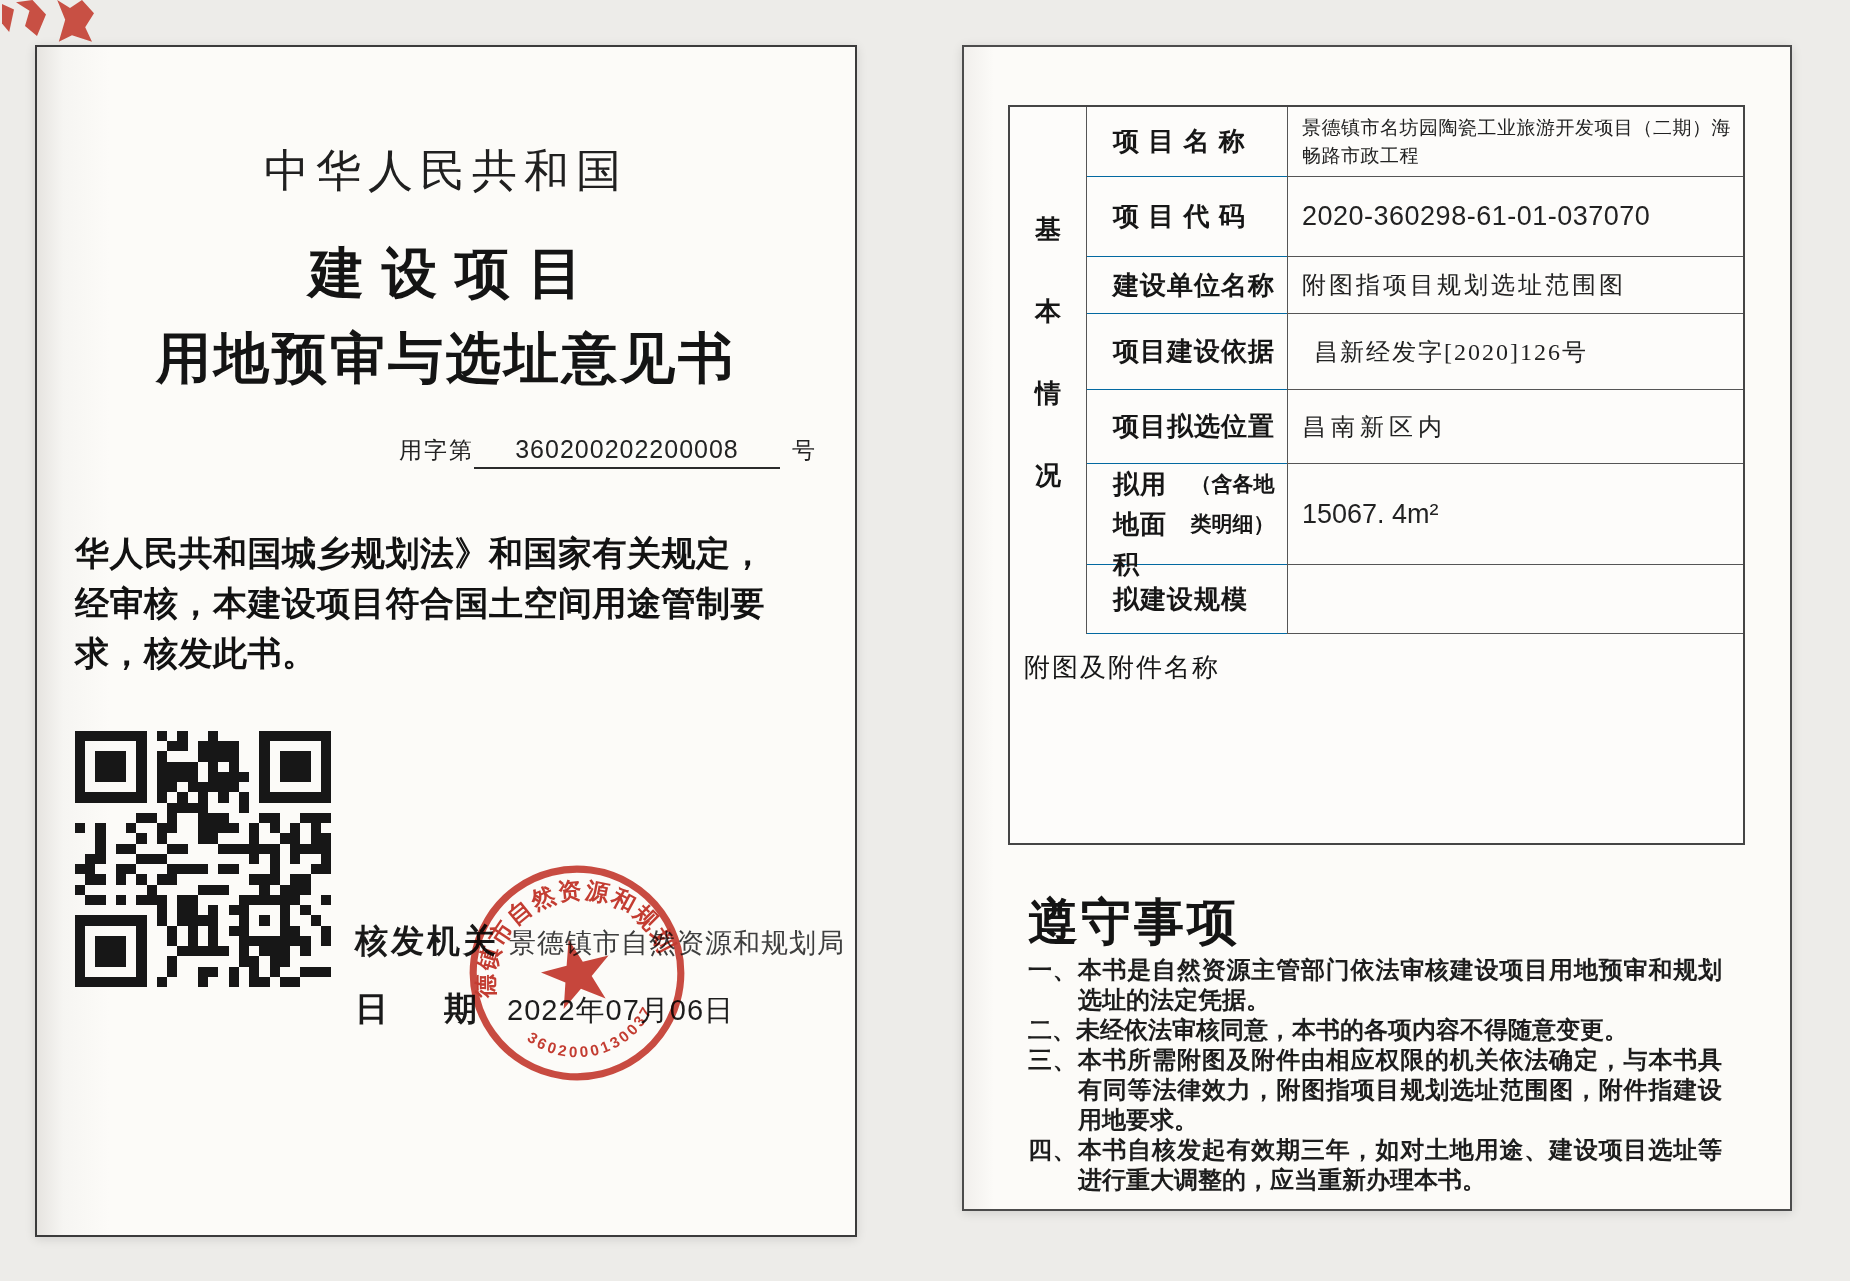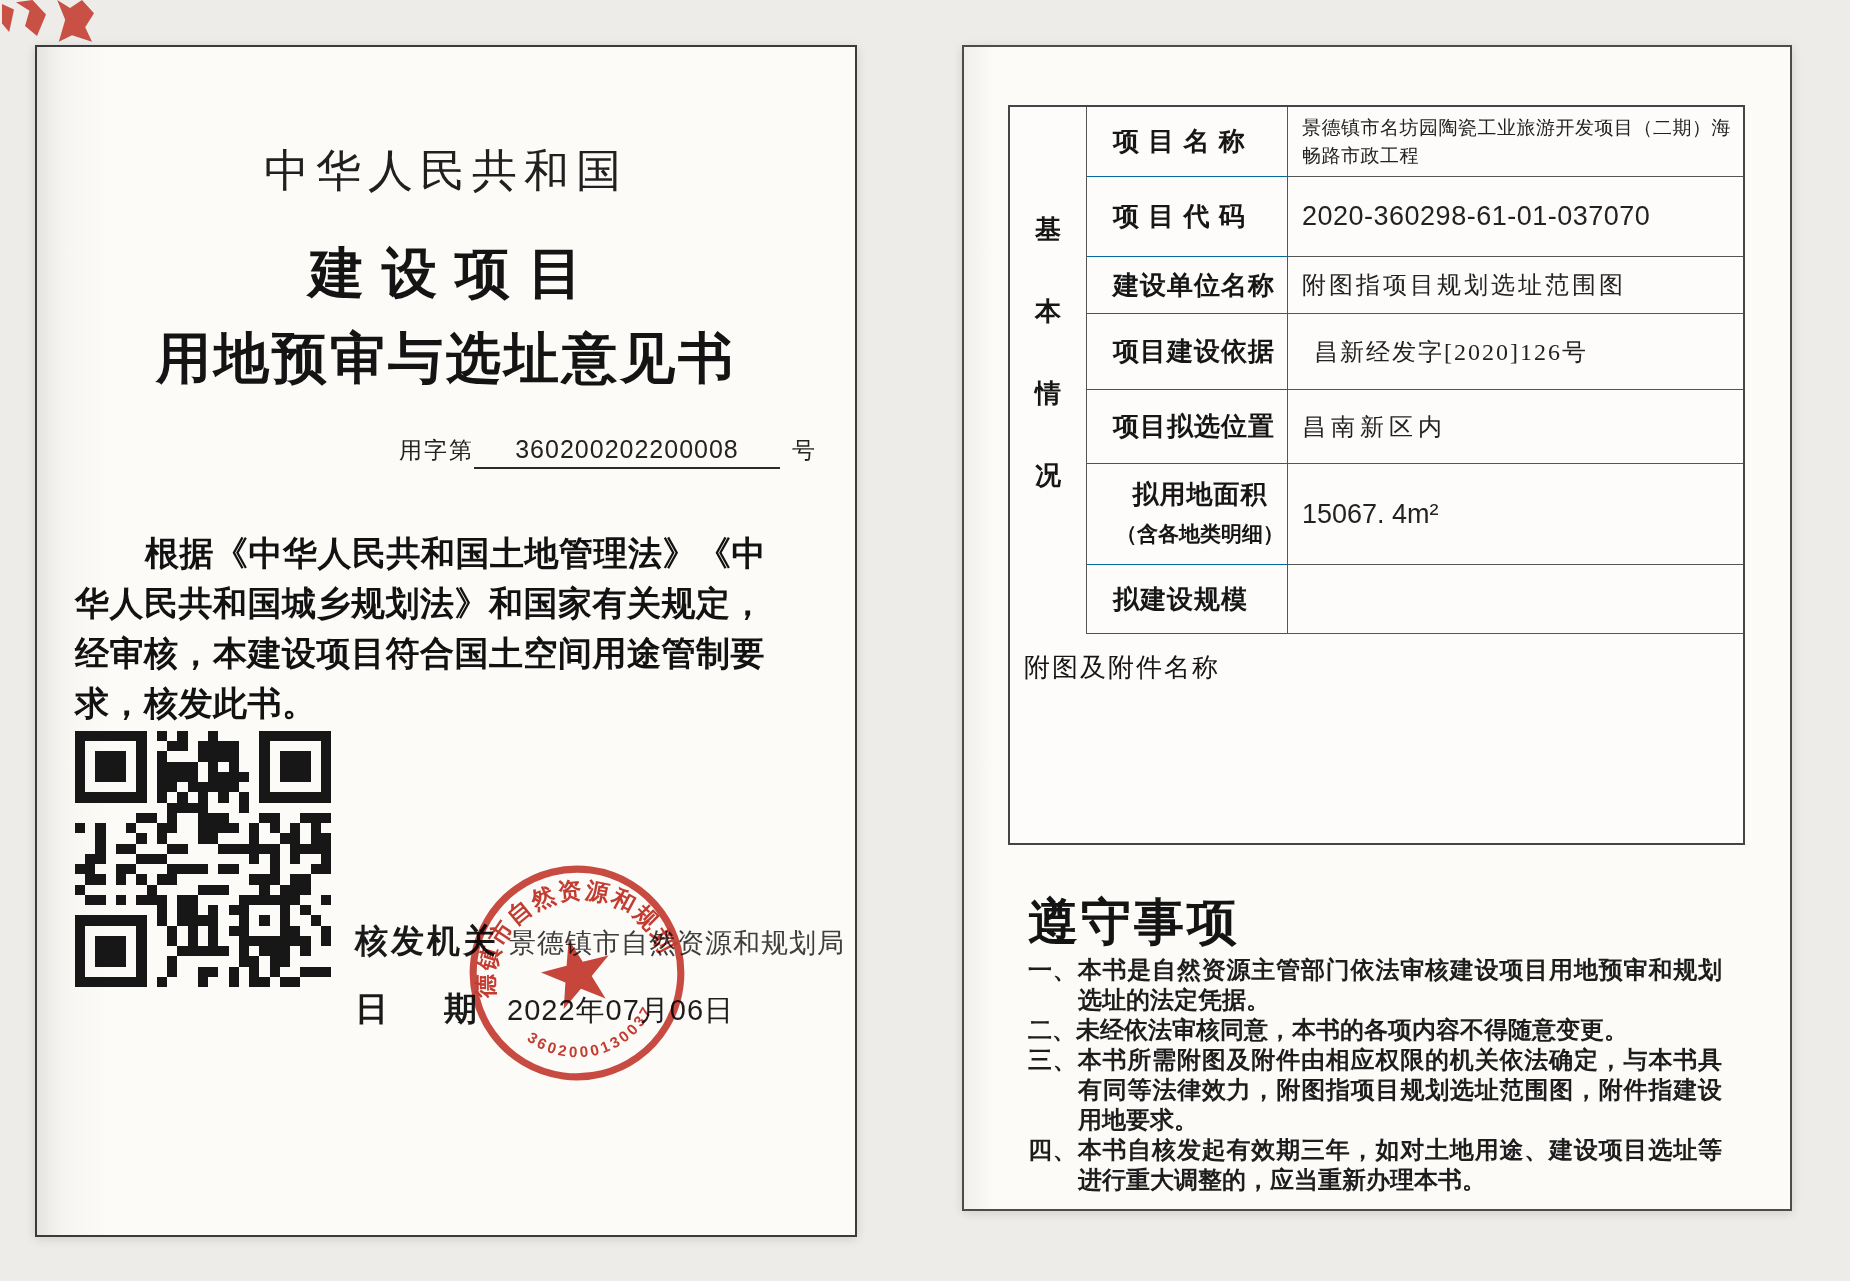--- a/index.html
+++ b/index.html
@@ -59,21 +59,21 @@
 
   
   .info-table{position:absolute;left:44px;top:58px;width:737px;height:740px;border:2px solid #454545;
     display:grid;grid-template-columns:77px 200px 1fr;
     grid-template-rows:70px 80px 57px 76px 74px 101px 69px auto;background:#fdfcfa;box-sizing:border-box}
   .cell{display:flex;align-items:center;box-sizing:border-box}
   .gcell{grid-column:1;grid-row:1/8;border-right:1px solid #555;flex-direction:column;justify-content:center;
     gap:47px;padding-bottom:36px;font-weight:700;font-size:26px;color:#161616}
   .lcell{grid-column:2;border-bottom:1px solid #0369a1;padding-left:26px;font-weight:700;font-size:26px;
     letter-spacing:1px;color:#161616}
-  .lcell.two{flex-direction:column;align-items:center;justify-content:center;line-height:40px}
+  .lcell.two{flex-direction:row;align-items:flex-start;justify-content:center;line-height:40px}
   .lcell .sub{font-size:21px;letter-spacing:0}
   .vcell{grid-column:3;border-bottom:1px solid #555;border-left:1px solid #555;padding-left:14px;padding-right:8px;color:#222}
   .r1{grid-row:1}.r2{grid-row:2}.r3{grid-row:3}.r4{grid-row:4}.r5{grid-row:5}.r6{grid-row:6}.r7{grid-row:7}
   .v1{font-family:var(--song);font-size:19px;line-height:28px;letter-spacing:.5px}
   .v2{font-size:27px;letter-spacing:.5px}
   .v3{font-family:var(--song);font-size:24px;letter-spacing:3px}
   .v4{font-family:var(--song);font-size:24px;letter-spacing:2px;text-indent:12px}
   .v5{font-family:var(--song);font-size:24px;letter-spacing:5px}
   .v6{font-size:27px}
   .fcell{grid-column:1/4;grid-row:8;align-items:flex-start;padding:16px 0 0 14px;font-weight:400;
@@ -102,21 +102,20 @@
       <div class="t2">用地预审与选址意见书</div>
     </div>
 
     <div class="docno">
       <span class="pre">用字第</span>
       <span class="num">360200202200008</span>
       <span class="suf">号</span>
     </div>
 
     <div class="body-par">
-      <div class="ln first">根据《中华人民共和国土地管理法》《中</div>
       <div class="ln">华人民共和国城乡规划法》和国家有关规定，</div>
       <div class="ln">经审核，本建设项目符合国土空间用途管制要</div>
       <div class="ln">求，核发此书。</div>
     </div>
 
     <div class="qr">
       <svg id="qr" viewBox="0 0 225 225" shape-rendering="crispEdges" aria-hidden="true">
           <g fill="#171717">
             <rect x="0" y="0" width="9" height="9"></rect>
             <rect x="9" y="0" width="9" height="9"></rect>

